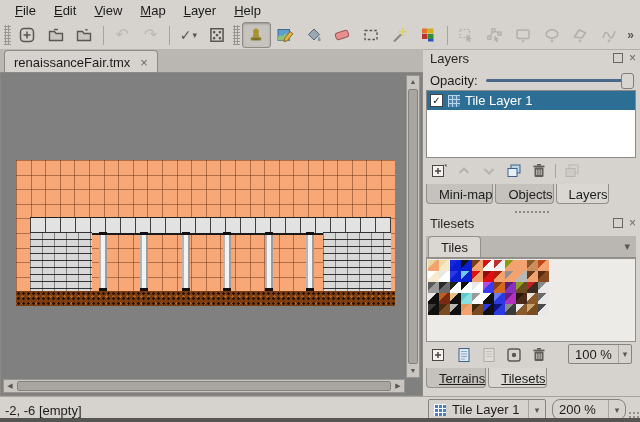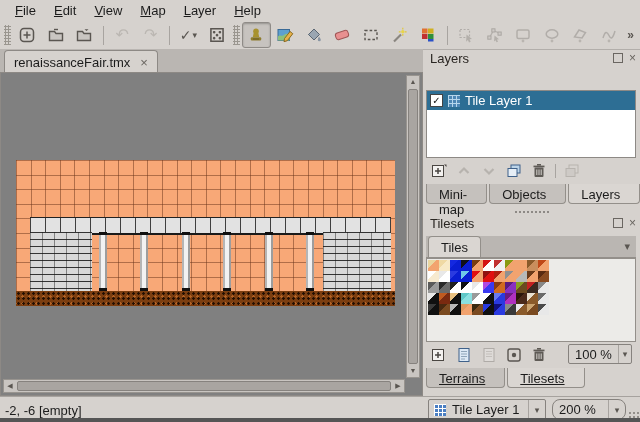--- a/index.html
+++ b/index.html
@@ -70,21 +70,21 @@
   .cbx{width:11px;height:11px;background:#fff;border:1px solid #444;font-size:10px;line-height:11px;
        text-align:center;color:#111;}
   .tile-ic{width:12px;height:12px;background:#4d86b4;
        background-image:repeating-linear-gradient(to right,#b6d6ec 0 1px,transparent 1px 4px),
                         repeating-linear-gradient(to bottom,#b6d6ec 0 1px,transparent 1px 4px);}
   .mini-btn-row{position:absolute;left:4px;height:22px;display:flex;align-items:center;gap:3px;}
   .mini-btn{width:22px;height:20px;display:flex;align-items:center;justify-content:center;border-radius:2px;}
   .mini-btn.disabled{opacity:.4;}
   .msep{width:1px;height:14px;background:#a8a4a0;margin:0 2px;}
   .dtabs{position:absolute;left:2px;height:23px;display:flex;}
-  .dtab{padding:3px 19px 0 12px;height:20px;background:#c5c1bd;border:1px solid #938f8a;border-top:none;
+  .dtab{padding:3px 0 0 12px;height:20px;background:#c5c1bd;border:1px solid #938f8a;border-top:none;
         border-radius:0 0 4px 4px;margin-right:2px;box-sizing:border-box;}
   .dtab.active{background:#dad6d2;}
   .ttab{padding:3px 12px 0 12px;height:21px;background:#dad6d2;border:1px solid #938f8a;border-bottom:none;
         border-radius:4px 4px 0 0;box-sizing:border-box;}
   #tiles-tabrow{position:absolute;left:2px;right:4px;top:188px;height:22px;background:#bab6b2;
         border-bottom:1px solid #938f8a;display:flex;align-items:flex-end;padding-left:2px;box-sizing:border-box;}
   #tiles-caret{position:absolute;right:6px;top:4px;color:#5a5651;font-size:11px;}
   #tileset-view{position:absolute;left:2px;right:4px;top:210px;height:84px;background:#ecEAe7;
         background:#ecebe8;border:1px solid #938f8a;box-sizing:border-box;overflow:hidden;}
   #palette{position:absolute;left:1px;top:1px;display:grid;grid-template-columns:repeat(11,11px);}
@@ -318,20 +318,27 @@
       <div class="sb-arrow" style="right:0;top:0;">▶</div>
     </div>
   </div>
 
   <div id="dock">
 
     <div class="panel-title" style="top:3px;">Layers</div>
     <div class="title-icons" style="top:4px;">
       <span class="float-ic"></span>
       <span class="x-ic">×</span>
+    </div>
+    <div id="opacity-row">
+      <span>Opacity:</span>
+      <div id="opacity-slider">
+        <div id="opacity-groove"></div>
+        <div id="opacity-handle"></div>
+      </div>
     </div>
     <div id="layer-list">
         <div class="layer-row selected">
           <span class="cbx">✓</span>
           <span class="tile-ic"></span>
           <span>Tile Layer 1</span>
         </div>
       </div>
     <div class="mini-btn-row" id="layer-btns" style="top:112px;">
         <div class="mini-btn">

